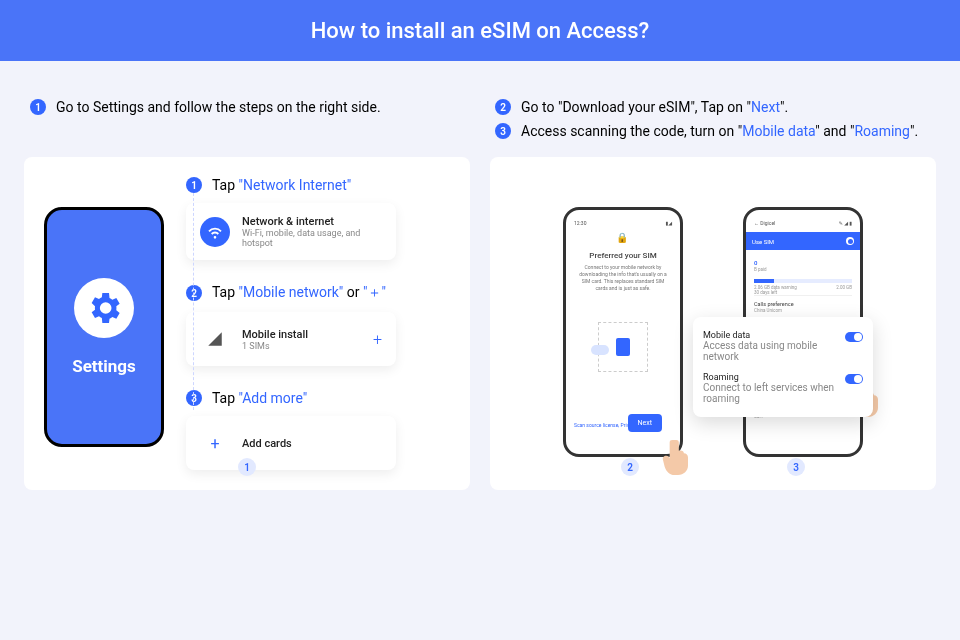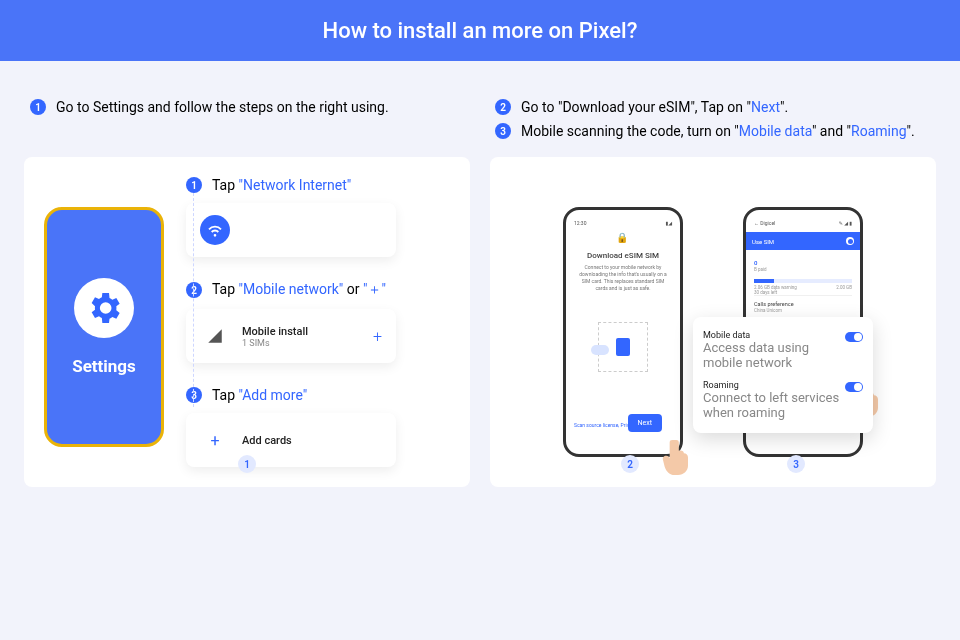--- a/index.html
+++ b/index.html
@@ -8,21 +8,21 @@
   .top-instr { display: flex; padding: 30px 30px 10px 30px; gap: 30px; }
   .top-instr .col { flex: 1; }
   .instr-line { display: flex; align-items: center; gap: 10px; font-size: 14px; margin: 8px 0; }
   .num-badge { width: 16px; height: 16px; border-radius: 50%; background: #3366ff; color: #fff; display: flex; align-items: center; justify-content: center; font-size: 10px; font-weight: 600; flex: 0 0 auto; }
   .hl { color: #3366ff; }
   .panels { display: flex; gap: 20px; padding: 0 24px; }
   .panel { background: #fff; border-radius: 8px; flex: 1; padding: 20px; position: relative; }
 
   
   .left-content { display: flex; gap: 22px; }
-  .phone-outline { width: 120px; height: 240px; border: 3px solid #eab308; border-radius: 18px; background: #4a74f8; display: flex; flex-direction: column; align-items: center; justify-content: center; margin-top: 30px; }
+  .phone-outline { width: 120px; height: 240px; border: 3px solid #000000; border-radius: 18px; background: #4a74f8; display: flex; flex-direction: column; align-items: center; justify-content: center; margin-top: 30px; }
   .gear-circle { width: 60px; height: 60px; border-radius: 50%; background: #fff; display: flex; align-items: center; justify-content: center; }
   .gear-svg { width: 40px; height: 40px; }
   .settings-label { color: #fff; font-weight: 700; font-size: 17px; margin-top: 18px; }
   .steps { flex: 1; display: flex; flex-direction: column; gap: 24px; position: relative; }
   .dash-line { position: absolute; left: 7px; top: 16px; bottom: 60px; border-left: 1px dashed #cdd6ff; }
   .step-head { display: flex; align-items: center; gap: 10px; font-size: 14px; margin-bottom: 10px; }
   .card { background: #fff; border-radius: 8px; box-shadow: 0 4px 12px rgba(0,0,0,0.07); padding: 12px 14px; display: flex; align-items: center; gap: 12px; width: 210px; margin-left: 0; }
   .card .ic { width: 30px; height: 30px; display: flex; align-items: center; justify-content: center; }
   .wifi-circle { width: 30px; height: 30px; border-radius: 50%; background: #3366ff; color:#fff; display:flex; align-items:center; justify-content:center; }
   .card-title { font-size: 11px; color: #222; font-weight: 500; }
@@ -47,49 +47,49 @@
   .blue-bar { background:#3366ff; color:#fff; font-size:6px; padding:5px 6px; margin:4px -8px; display:flex; justify-content:space-between; align-items:center; }
   .blue-dot { width:8px; height:8px; border-radius:50%; background:#fff; position:relative; }
   .blue-dot::after{ content:''; width:5px; height:5px; background:#3366ff; border-radius:50%; position:absolute; left:2px; top:1.5px;}
   .row-item { padding: 5px 0; border-top:1px solid #f0f0f0; font-size:5.5px; }
   .row-item .s { color:#999; font-size:4.5px; }
   .usage-bar { height:4px; background:#e6ecff; margin:2px 0; position:relative; }
   .usage-bar::before{ content:''; position:absolute; left:0; top:0; bottom:0; width:20%; background:#3366ff;}
   .popup { position:absolute; left:-50px; top:110px; width:180px; background:#fff; border-radius:8px; box-shadow:0 6px 20px rgba(0,0,0,0.15); padding:8px 10px; z-index:5; }
   .popup-row { display:flex; justify-content:space-between; align-items:flex-start; padding:5px 0; }
   .popup-row .t { font-size:9px; color:#222; }
-  .popup-row .d { font-size:13px; color:#888; }
+  .popup-row .d { font-size:10px; color:#888; }
   .toggle { width:18px; height:10px; background:#3366ff; border-radius:6px; position:relative; flex:0 0 auto; margin-top:2px; }
   .toggle::after{ content:''; position:absolute; right:1px; top:1px; width:8px; height:8px; background:#fff; border-radius:50%; }
 
   .bottom-badge { position:absolute; bottom:14px; width:18px; height:18px; border-radius:50%; background:#e2e9ff; color:#3366ff; display:flex; align-items:center; justify-content:center; font-size:10px; font-weight:600; }
 </style>
 </head>
 <body>
 
-<div class="header">How to install an more on Pixel?</div>
+<div class="header">How to install an eSIM on Access?</div>
 
 <div class="top-instr">
   <div class="col">
     <div class="instr-line" style="margin-top:8px">
       <span class="num-badge">1</span>
-      <span>Go to Settings and follow the steps on the right using.</span>
+      <span>Go to Settings and follow the steps on the right side.</span>
     </div>
   </div>
   <div class="col">
     <div class="instr-line">
       <span class="num-badge">2</span>
       <span>
         <span>Go to "Download your eSIM", Tap on "</span><span class="hl">Next</span><span>".</span>
       </span>
     </div>
     <div class="instr-line">
       <span class="num-badge">3</span>
       <span>
-        <span>Mobile scanning the code, turn on "</span><span class="hl">Mobile data</span><span>" and "</span><span class="hl">Roaming</span><span>".</span>
+        <span>Access scanning the code, turn on "</span><span class="hl">Mobile data</span><span>" and "</span><span class="hl">Roaming</span><span>".</span>
       </span>
     </div>
   </div>
 </div>
 
 <div class="panels">
 
   <div class="panel">
     <div class="left-content">
       <div class="phone-outline">
@@ -109,20 +109,24 @@
             <span><span>Tap </span><span class="hl">"Network Internet"</span></span>
           </div>
           <div class="card">
             <div class="ic">
                 <div class="wifi-circle">
                   <svg width="16" height="16" viewBox="0 0 24 24">
                     <path fill="#fff" d="M12 18a2 2 0 100 4 2 2 0 000-4zm-6-4a8 8 0 0112 0l-2 2a5.3 5.3 0 00-8 0zm-4-4a13.3 13.3 0 0120 0l-2 2a10.7 10.7 0 00-16 0z"></path>
                   </svg>
                 </div>
               </div>
+            <div>
+                <div class="card-title">Network &amp; internet</div>
+                <div class="card-sub">Wi-Fi, mobile, data usage, and hotspot</div>
+              </div>
           </div>
         </div>
         <div>
           <div class="step-head">
             <span class="num-badge">2</span>
             <span><span>Tap </span><span class="hl">"Mobile network"</span><span> or </span><span class="hl">"＋"</span></span>
           </div>
           <div class="card">
             <div class="ic">
                 <svg width="18" height="18" viewBox="0 0 24 24">
@@ -156,21 +160,21 @@
   <div class="panel">
     <div class="right-content">
 
       <div class="mini-stage">
         <div class="mini-phone">
           <div class="statusbar">
               <span>12:30</span>
               <span>▮◢</span>
             </div>
           <div style="text-align:center;font-size:10px;color:#3366ff">🔒</div>
-          <div class="sim-title">Download eSIM SIM</div>
+          <div class="sim-title">Preferred your SIM</div>
           <div class="sim-desc">Connect to your mobile network by downloading the info that's usually on a SIM card. This replaces standard SIM cards and is just as safe.</div>
           <div class="scan-box">
               <div class="scan-cloud"></div>
               <div class="scan-sim"></div>
             </div>
           <div class="scan-links">Scan source license, Privacy polic</div>
           <div class="next-btn">Next</div>
         </div>
         <div class="hand" style="right:-12px;bottom:-18px">
           <svg viewBox="0 0 40 48">

